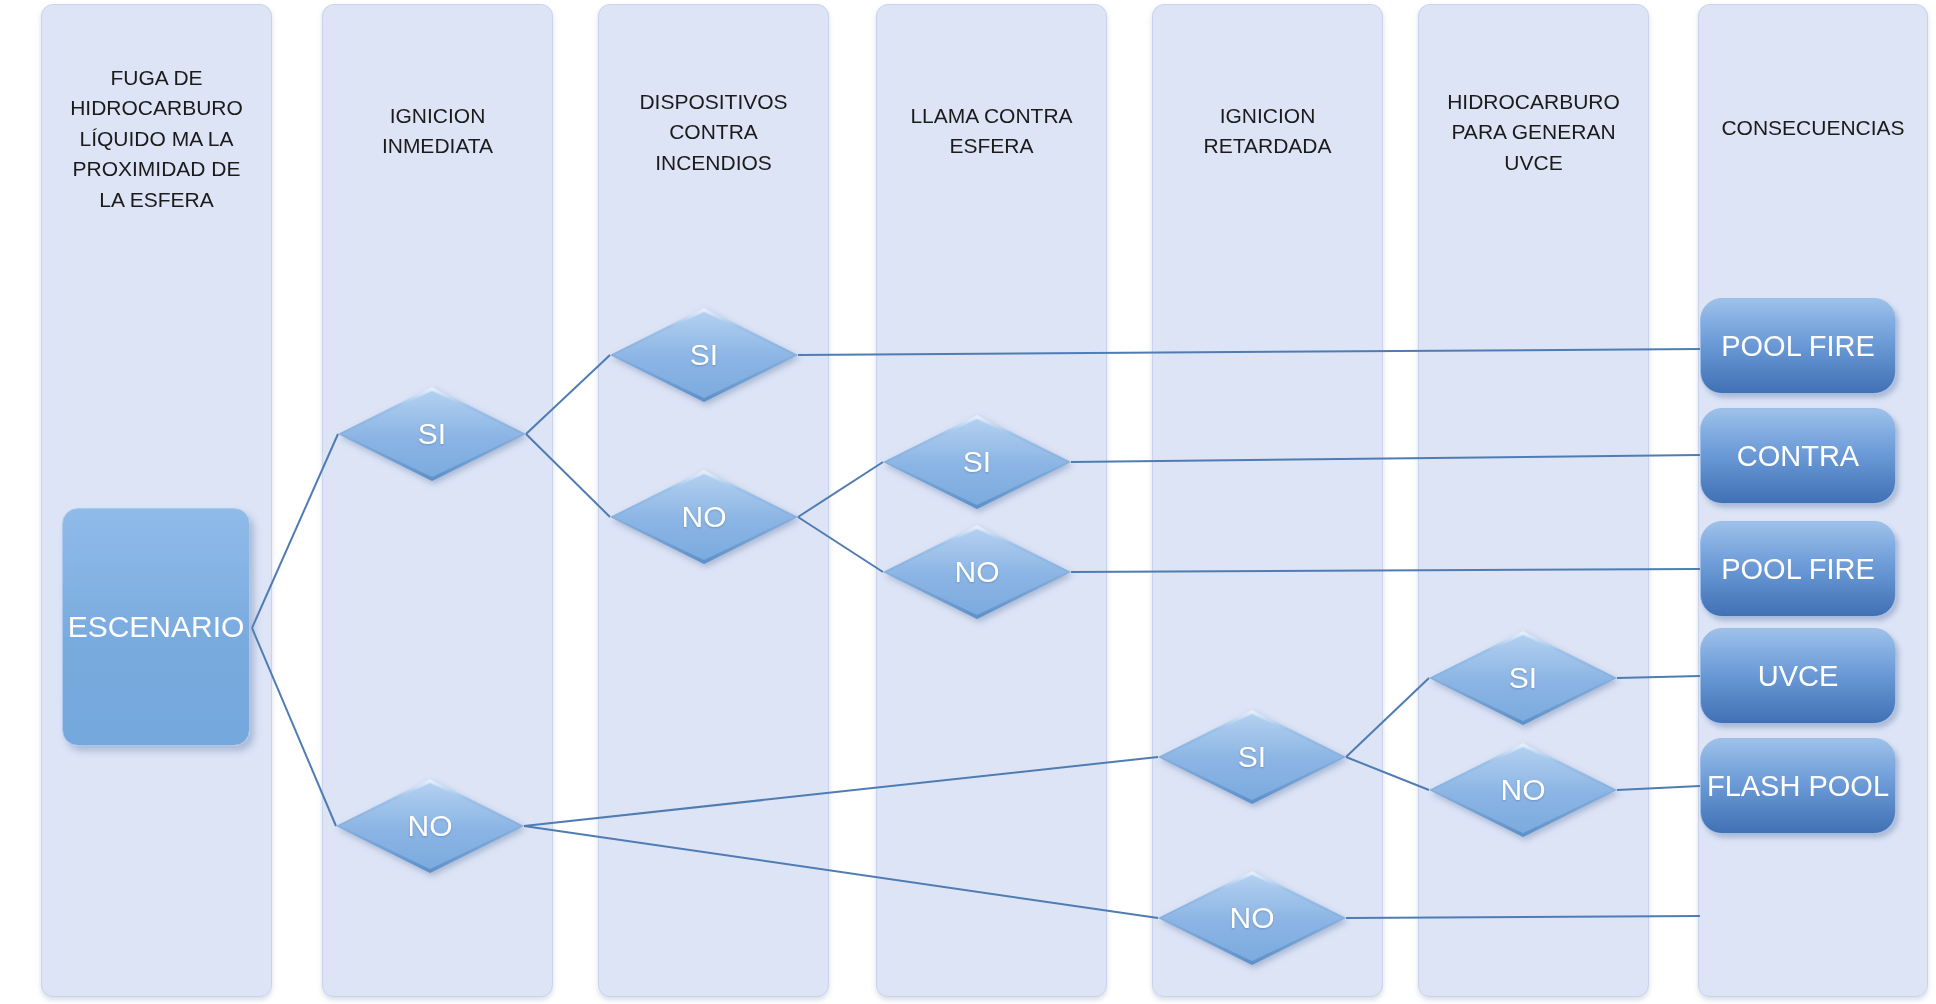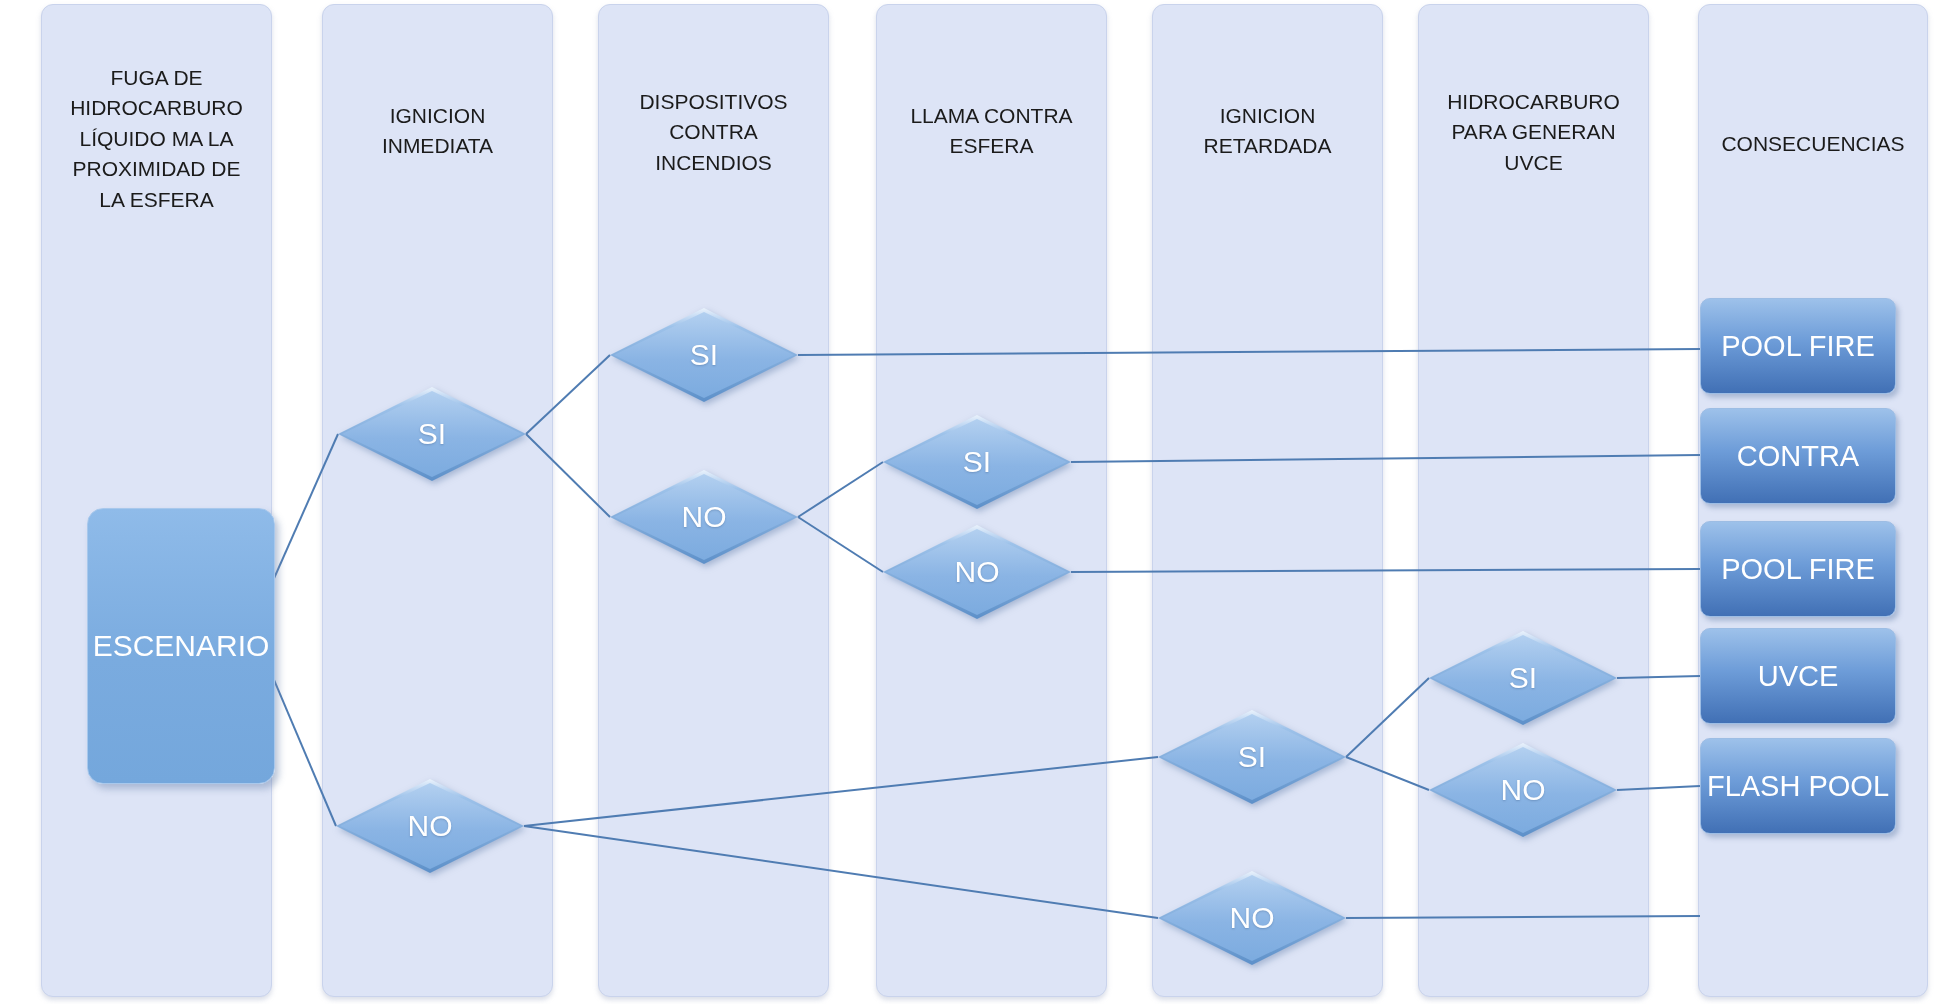--- a/index.html
+++ b/index.html
@@ -16,44 +16,44 @@
          background:var(--panel-bg);border:1px solid var(--panel-border);
          border-radius:12px;box-shadow:0 3px 5px rgba(150,160,190,.35);z-index:0;}
   .panel-header{position:absolute;left:50%;transform:translateX(-50%);
                 text-align:center;font-size:21px;line-height:1.45;color:var(--ink);}
 
   
   svg.wires{position:absolute;left:0;top:0;width:1936px;height:1004px;z-index:1;}
   svg.wires line{stroke:var(--line);stroke-width:2;}
 
   
-  .start-node{position:absolute;left:62px;top:508px;width:188px;height:276px;
+  .start-node{position:absolute;left:62px;top:508px;width:188px;height:238px;
               border-radius:16px;z-index:2;
               background:linear-gradient(180deg,#8fbbe9 0%,#7aabdf 55%,#74a7dc 100%);
               border:1px solid #a8c8ec;
               box-shadow:4px 5px 7px rgba(110,135,175,.45);
               display:flex;align-items:center;justify-content:center;
-              color:var(--node-text);font-size:30px;margin-left:25px;}
+              color:var(--node-text);font-size:30px;}
 
   
   .diamond{position:absolute;width:188px;height:94px;z-index:2;
            filter:drop-shadow(2px 3px 3px rgba(110,135,175,.5));}
   .diamond .outer{position:absolute;inset:0;
            clip-path:polygon(50% 0%,100% 50%,50% 100%,0% 50%);
            background:linear-gradient(to bottom,#eaf2fc 0%,#9dc2ea 20%,#5d90c9 100%);}
   .diamond .inner{position:absolute;inset:4px;
            clip-path:polygon(50% 0%,100% 50%,50% 100%,0% 50%);
            background:linear-gradient(to bottom,#b3d0f0 0%,#8ab4e4 55%,#7cabdf 100%);
            display:flex;align-items:center;justify-content:center;
            color:var(--node-text);font-size:30px;
            text-shadow:0 1px 2px rgba(60,90,130,.35);}
 
   
   .consequence{position:absolute;left:1700px;width:196px;height:96px;z-index:2;
-           border-radius:10px;border:1px solid #9dbde4;
+           border-radius:22px;border:1px solid #9dbde4;
            background:linear-gradient(180deg,#9dc1ea 0%,#6d9cd8 45%,#4170b5 100%);
            box-shadow:3px 4px 5px rgba(110,135,175,.45);
            display:flex;align-items:center;justify-content:center;
            color:var(--node-text);font-size:29px;}
 </style>
 </head>
 <body>
 
 <div class="canvas">
 
@@ -88,21 +88,21 @@
   <div class="panel" style="left:876px">
     <div class="panel-header" style="top:96px;width:190px">LLAMA CONTRA ESFERA</div>
   </div>
   <div class="panel" style="left:1152px">
     <div class="panel-header" style="top:96px;width:160px">IGNICION RETARDADA</div>
   </div>
   <div class="panel" style="left:1418px">
     <div class="panel-header" style="top:82px;width:185px">HIDROCARBURO PARA GENERAN UVCE</div>
   </div>
   <div class="panel" style="left:1698px;width:230px">
-    <div class="panel-header" style="top:124px;width:232px">CONSECUENCIAS</div>
+    <div class="panel-header" style="top:108px;width:232px">CONSECUENCIAS</div>
   </div>
 
   <div class="start-node">ESCENARIO</div>
 
   <div class="diamond" style="left:338px;top:387px">
     <div class="outer"></div>
     <div class="inner">SI</div>
   </div>
   <div class="diamond" style="left:336px;top:779px">
     <div class="outer"></div>

